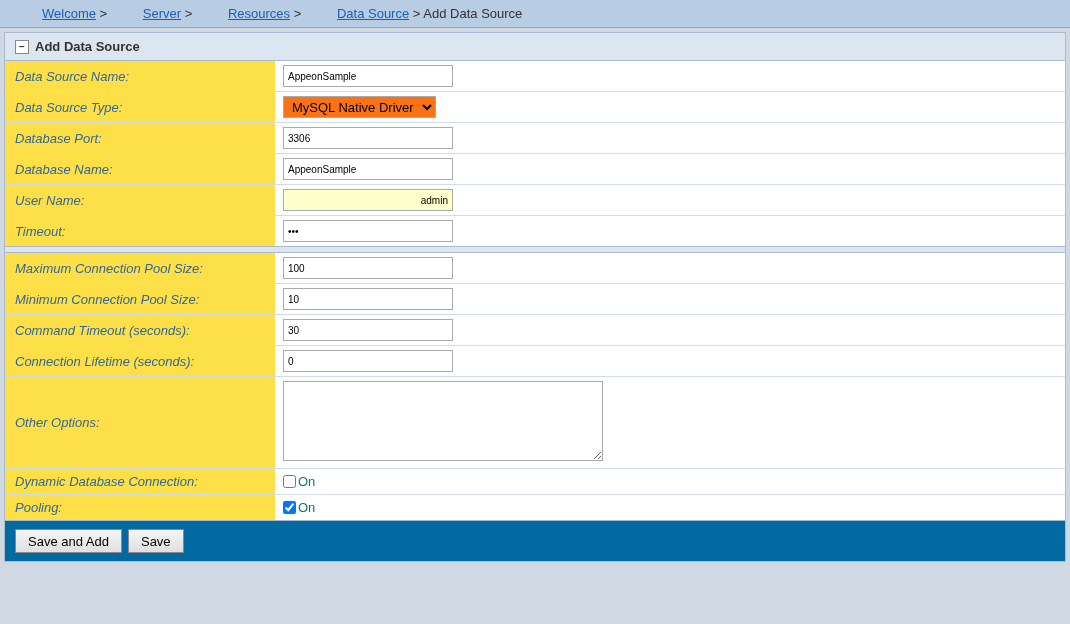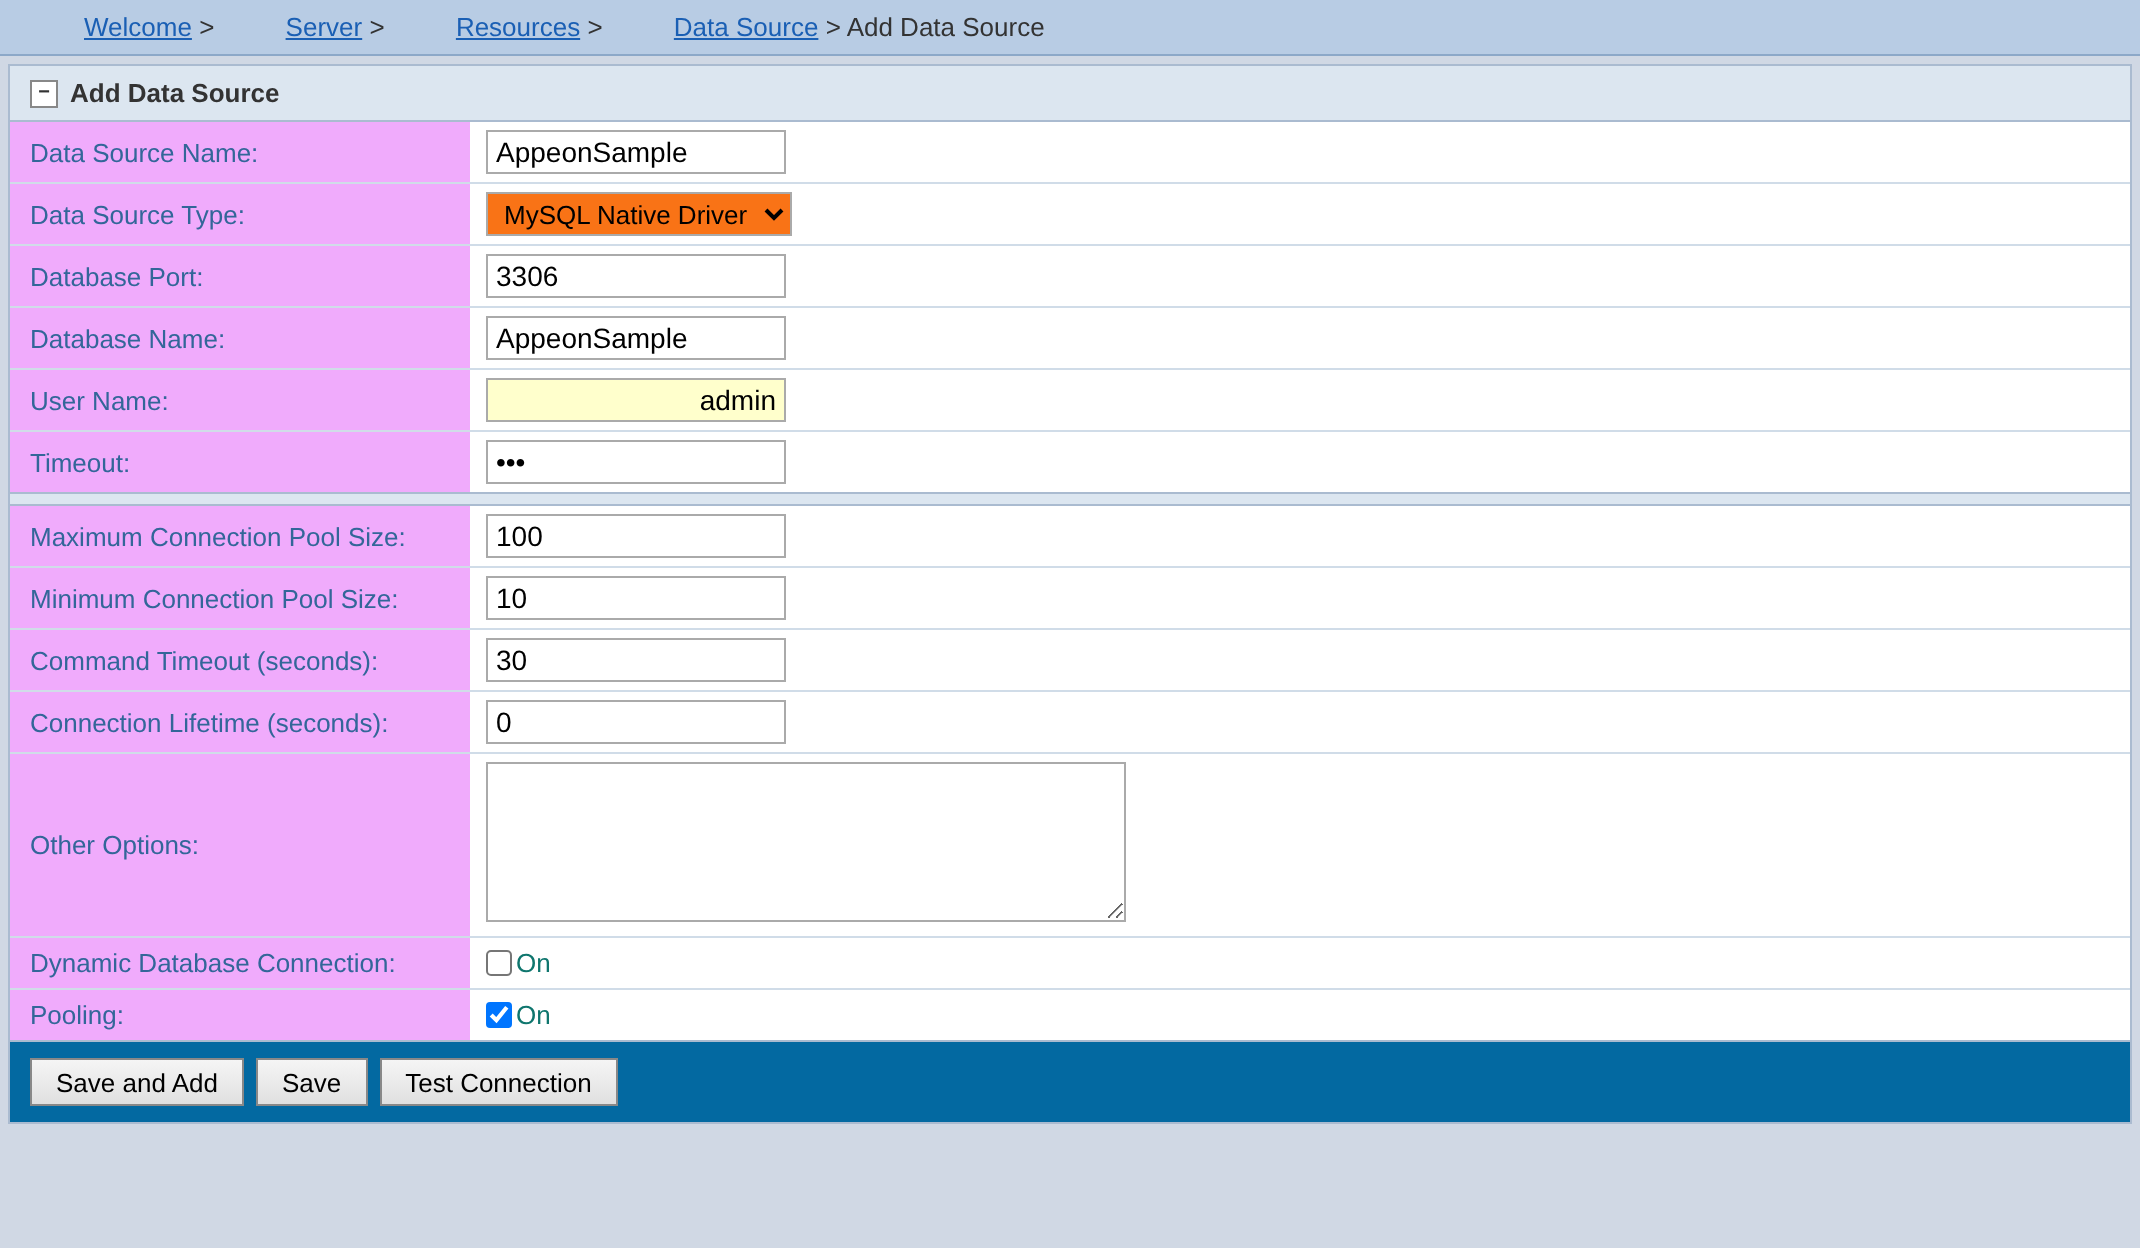--- a/index.html
+++ b/index.html
@@ -64,44 +64,45 @@
       border-bottom: 1px solid #d0dce8;
     }
     .form-table tr:last-child {
       border-bottom: none;
     }
     .form-table td {
       padding: 5px 10px;
       vertical-align: middle;
     }
     .form-table td.label-cell {
-      width: 230px;
+      width: 270px;
       color: #336699;
       font-size: 13px;
-      background: #f0abfc;
+      background: #fde047;
+      font-style: italic;
     }
     .form-table td.input-cell {
       background: #fff;
       padding: 4px 8px;
     }
     
     .section-divider td {
       background: #dce6f0;
       height: 6px;
       padding: 0;
       border-bottom: 1px solid #aabbd0;
       border-top: 1px solid #aabbd0;
     }
     
     input[type="text"],
     input[type="password"] {
       border: 1px solid #aaa;
       padding: 2px 4px;
-      font-size: 14px;
-      width: 150px;
+      font-size: 10px;
+      width: 170px;
       height: 22px;
       background: #fff;
     }
     input.highlighted {
       background: #ffffcc;
       text-align: right;
     }
     select {
       border: 1px solid #aaa;
       padding: 2px 4px;
@@ -275,15 +276,14 @@
           <span>On</span>
         </div>
       </td>
     </tr>
   </tbody>
     </table>
 
   <div class="button-bar">
     <button>Save and Add</button>
     <button>Save</button>
-    <button>Test Connection</button>
   </div>
 </div>
 
 </body></html>

